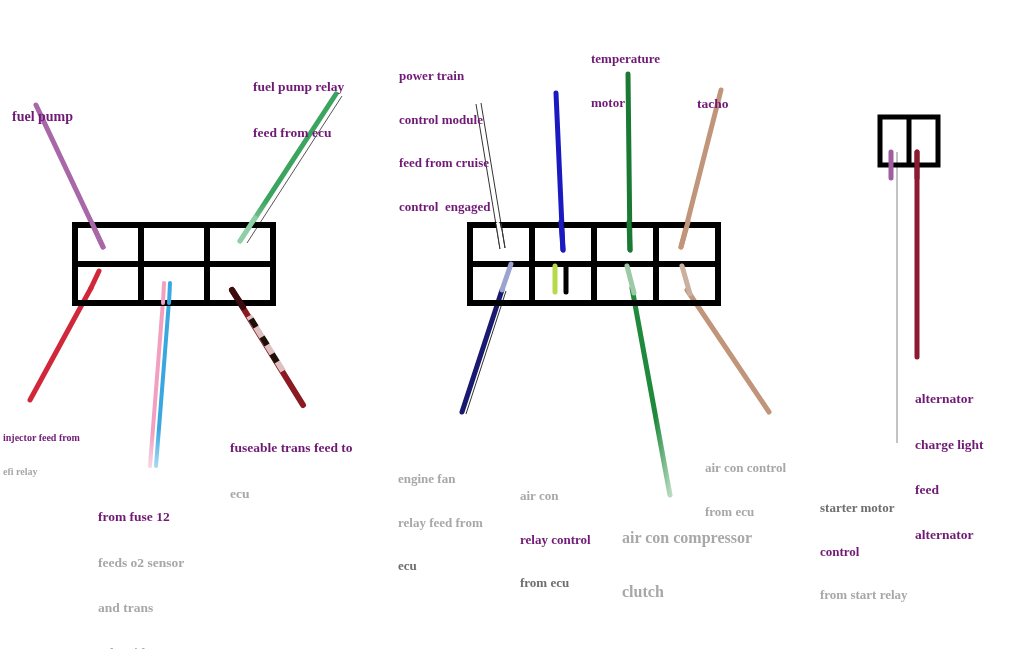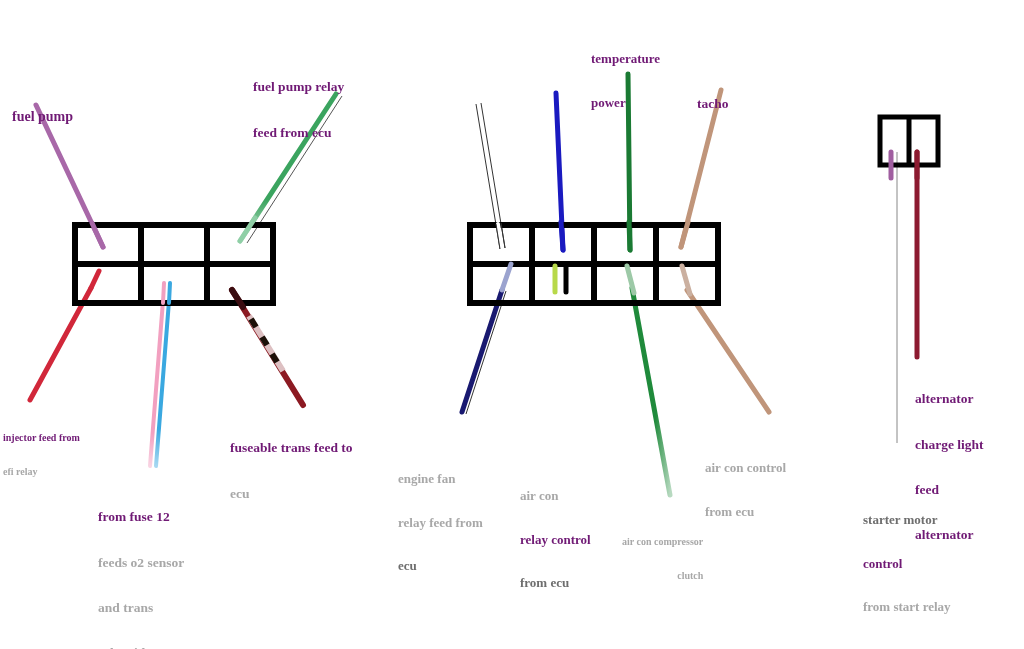--- a/index.html
+++ b/index.html
@@ -199,54 +199,60 @@
     <span class="lbl-line lbl-grey">feeds o2 sensor</span>
     <span class="lbl-line lbl-grey">and trans</span>
     <span class="lbl-line lbl-grey">solenoids</span>
   </div>
 
   <div class="label" style="left:230px; top:410px; font-size:13.5px;">
     <span class="lbl-line lbl-bold">fuseable trans feed to</span>
     <span class="lbl-line lbl-grey">ecu</span>
   </div>
 
+  <div class="label lbl-bold" style="left:399px; top:40px; font-size:13px;">
+    <span class="lbl-line">power train</span>
+    <span class="lbl-line">control module</span>
+    <span class="lbl-line">feed from cruise</span>
+    <span class="lbl-line">control  engaged</span>
+  </div>
 
 
   <div class="label lbl-bold" style="left:591px; top:23px; font-size:13px;">
     <span class="lbl-line">temperature</span>
-    <span class="lbl-line">power</span>
+    <span class="lbl-line">motor</span>
   </div>
 
   <div class="label lbl-bold" style="left:697px; top:66px; font-size:13.5px;">
     <span class="lbl-line">tacho</span>
   </div>
 
   <div class="label" style="left:398px; top:443px; font-size:13px;">
     <span class="lbl-line lbl-grey">engine fan</span>
     <span class="lbl-line lbl-grey">relay feed from</span>
     <span class="lbl-line lbl-mid">ecu</span>
   </div>
 
   <div class="label" style="left:520px; top:460px; font-size:13px;">
     <span class="lbl-line lbl-grey">air con</span>
     <span class="lbl-line lbl-bold">relay control</span>
     <span class="lbl-line lbl-mid">from ecu</span>
   </div>
 
-  <div class="label lbl-grey" style="left:622px; top:514px; font-size:10px;text-align:right;">
+  <div class="label lbl-grey" style="left:622px; top:493px; font-size:16px;">
     <span class="lbl-line">air con compressor</span>
     <span class="lbl-line">clutch</span>
   </div>
 
   <div class="label lbl-grey" style="left:705px; top:432px; font-size:13px;">
     <span class="lbl-line">air con control</span>
     <span class="lbl-line">from ecu</span>
   </div>
 
-  <div class="label" style="left:820px; top:484px; font-size:13px;margin-left:43px;">
+  <div class="label" style="left:820px; top:472px; font-size:13px;">
     <span class="lbl-line lbl-mid">starter motor</span>
     <span class="lbl-line lbl-bold">control</span>
     <span class="lbl-line lbl-grey">from start relay</span>
   </div>
 
   <div class="label lbl-bold" style="left:915px; top:361px; font-size:13.5px;">
     <span class="lbl-line">alternator</span>
     <span class="lbl-line">charge light</span>
     <span class="lbl-line">feed</span>
     <span class="lbl-line">alternator</span>

